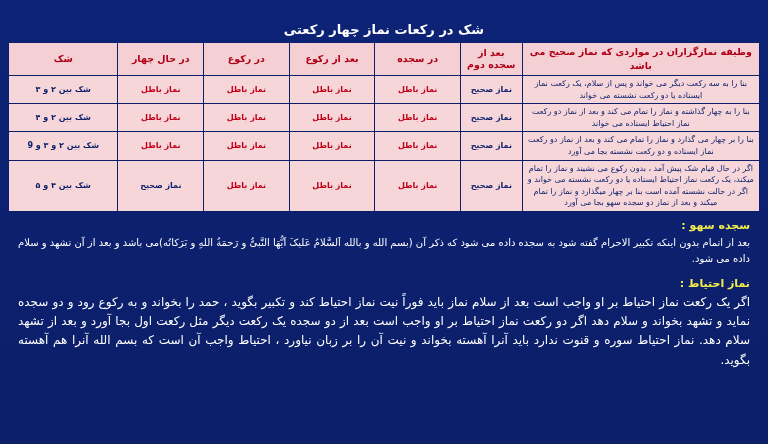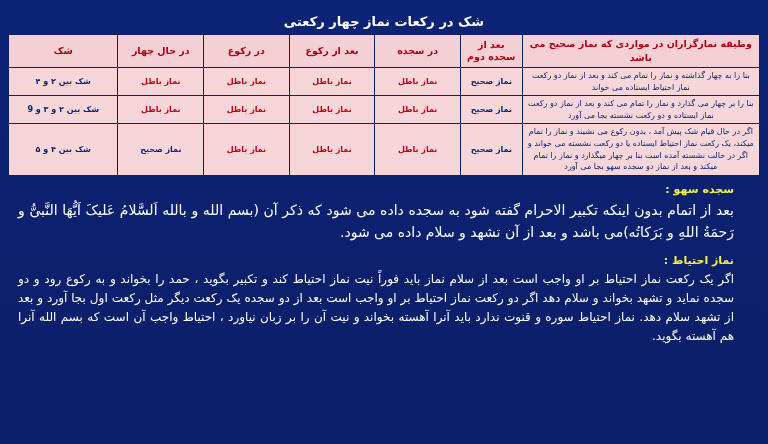--- a/index.html
+++ b/index.html
@@ -13,21 +13,21 @@
     font-family: "DejaVu Sans", "Liberation Sans", sans-serif;
     color: #ffffff;
     overflow: hidden;
   }
   .page {
     position: relative;
     width: 768px;
     height: 444px;
     background: linear-gradient(#0d2376 0%, #0b1e68 100%);
     box-sizing: border-box;
-    padding: 12px 8px 0 8px;
+    padding: 20px 8px 0 8px;
   }
   .doc-title {
     text-align: center;
     color: #ffffff;
     font-size: 13px;
     font-weight: bold;
     letter-spacing: 0.2px;
     margin: 2px 0 5px 0;
     direction: rtl;
   }
@@ -78,36 +78,36 @@
   td.val {
     font-size: 9px;
     font-weight: bold;
   }
   td.val.sahih { color: #0b1f6b; }
   td.val.batel { color: #c00018; }
   thead th .two-line { display: block; line-height: 1.25; }
   .section {
     direction: rtl;
     text-align: right;
-    margin: 7px 26px 0 10px;
+    margin: 7px 10px 0 10px;
   }
   .section h3 {
     color: #f3ef4a;
     font-size: 11px;
     margin: 0 0 3px 0;
     font-weight: bold;
   }
   .section p {
     color: #ffffff;
     font-size: 9px;
     line-height: 1.6;
     margin: 0;
     text-align: justify;
   }
-  .section.sahv p { font-size: 14px; }
+  .section.sahv p { font-size: 10px; }
   .section.ehtiat p { font-size: 12px; }
   .spacer-sm { height: 3px; }
 </style>
 </head>
 <body>
 
 <div class="page">
 
   <div class="doc-title">شک در رکعات نماز چهار رکعتی</div>
 
@@ -120,20 +120,29 @@
           <span class="two-line">سجده دوم</span>
         </th>
         <th class="col-cell">در سجده</th>
         <th class="col-cell">بعد از رکوع</th>
         <th class="col-cell">در رکوع</th>
         <th class="col-cell">در حال چهار</th>
         <th class="col-shak">شک</th>
       </tr>
     </thead>
     <tbody>
+      <tr>
+        <td class="col-note">بنا را به سه رکعت دیگر می خواند و پس از سلام، یک رکعت نماز ایستاده یا دو رکعت نشسته می خواند</td>
+        <td class="val sahih">نماز صحیح</td>
+        <td class="val batel">نماز باطل</td>
+        <td class="val batel">نماز باطل</td>
+        <td class="val batel">نماز باطل</td>
+        <td class="val batel">نماز باطل</td>
+        <td class="col-shak">شک بین ۲ و ۳</td>
+      </tr>
       <tr>
         <td class="col-note">بنا را به چهار گذاشته و نماز را تمام می کند و بعد از نماز دو رکعت نماز احتیاط ایستاده می خواند</td>
         <td class="val sahih">نماز صحیح</td>
         <td class="val batel">نماز باطل</td>
         <td class="val batel">نماز باطل</td>
         <td class="val batel">نماز باطل</td>
         <td class="val batel">نماز باطل</td>
         <td class="col-shak">شک بین ۲ و ۴</td>
       </tr>
       <tr>

